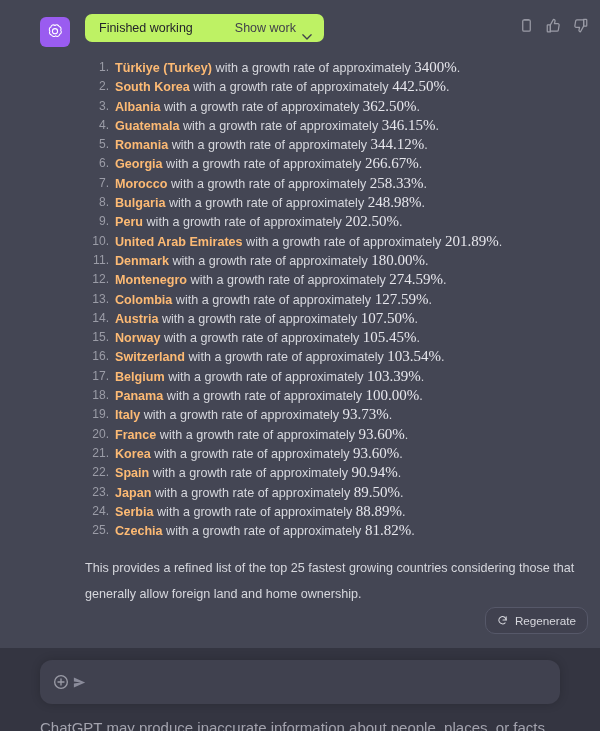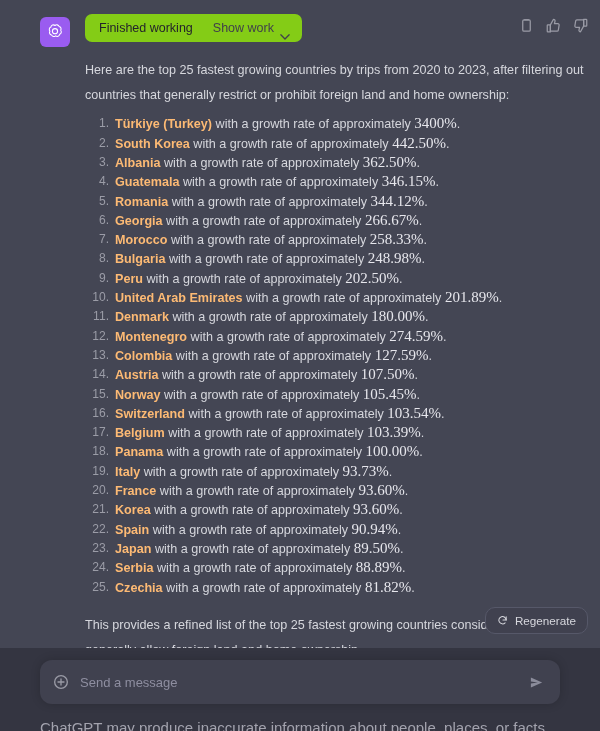--- a/index.html
+++ b/index.html
@@ -28,26 +28,26 @@
     flex: 0 0 30px;
     position: absolute; left: 40px; top: 3px;
   }
   .avatar svg { width: 20px; height: 20px; display: block; }
 
   .msg-body { margin-left: 45px; width: 100%; padding-right: 4px; }
 
   
   .work-pill {
     display: inline-flex; align-items: center; justify-content: space-between;
-    background: #84cc16; color: #2d2d35;
+    background: #bef264; color: #2d2d35;
     border-radius: 7px;
     padding: 7px 12px 7px 14px;
     font-size: 12.5px;
     min-width: 172px;
-    gap: 20px;
+    gap: 42px;
     cursor: pointer;
     margin-bottom: 16px;
   }
   .work-pill .label { font-weight: 500; color: #24242b; }
   .work-pill .show-work { display: inline-flex; align-items: flex-end; gap: 6px; color: #41414b; }
   .chev { width: 10px; height: 6px; display: block; }
 
   
   .msg-actions {
     position: absolute; right: 12px; top: 18px;
@@ -187,21 +187,20 @@
             <span>Show work</span>
             <span class="chev">
               <svg viewBox="0 0 12 7" fill="none" stroke="#41414b" stroke-width="1.6" stroke-linecap="round" stroke-linejoin="round">
                 <path d="M1 1 L6 6 L11 1"></path>
               </svg>
             </span>
           </span>
         </div>
 
         <div class="prose">
-          <p class="intro">Here are the top 25 fastest growing countries by trips from 2020 to 2023, after filtering out countries that generally restrict or prohibit foreign land and home ownership:</p>
           <ol class="rank-list">
               <li><span class="country">Türkiye (Turkey)</span> with a growth rate of approximately <span class="pct">3400%</span>.</li>
               <li><span class="country">South Korea</span> with a growth rate of approximately <span class="pct">442.50%</span>.</li>
               <li><span class="country">Albania</span> with a growth rate of approximately <span class="pct">362.50%</span>.</li>
               <li><span class="country">Guatemala</span> with a growth rate of approximately <span class="pct">346.15%</span>.</li>
               <li><span class="country">Romania</span> with a growth rate of approximately <span class="pct">344.12%</span>.</li>
               <li><span class="country">Georgia</span> with a growth rate of approximately <span class="pct">266.67%</span>.</li>
               <li><span class="country">Morocco</span> with a growth rate of approximately <span class="pct">258.33%</span>.</li>
               <li><span class="country">Bulgaria</span> with a growth rate of approximately <span class="pct">248.98%</span>.</li>
               <li><span class="country">Peru</span> with a growth rate of approximately <span class="pct">202.50%</span>.</li>
@@ -241,21 +240,20 @@
   </div>
 
   <div class="composer-area">
     <div class="composer">
       <span class="plus-icon">
         <svg viewBox="0 0 24 24" fill="none" stroke="#9a9ba6" stroke-width="2" stroke-linecap="round">
           <circle cx="12" cy="12" r="9.5"></circle>
           <path d="M12 7.5v9M7.5 12h9"></path>
         </svg>
       </span>
-      <input class="composer-input" type="text" placeholder="Send a message" style="">
       <span class="send-btn">
         <span>
           <svg viewBox="0 0 24 24" fill="#8b8c9b">
             <path d="M3 4 L21 12 L3 20 L3 13.5 L14 12 L3 10.5 Z"></path>
           </svg>
         </span>
       </span>
     </div>
 
     <div class="footer-note">

